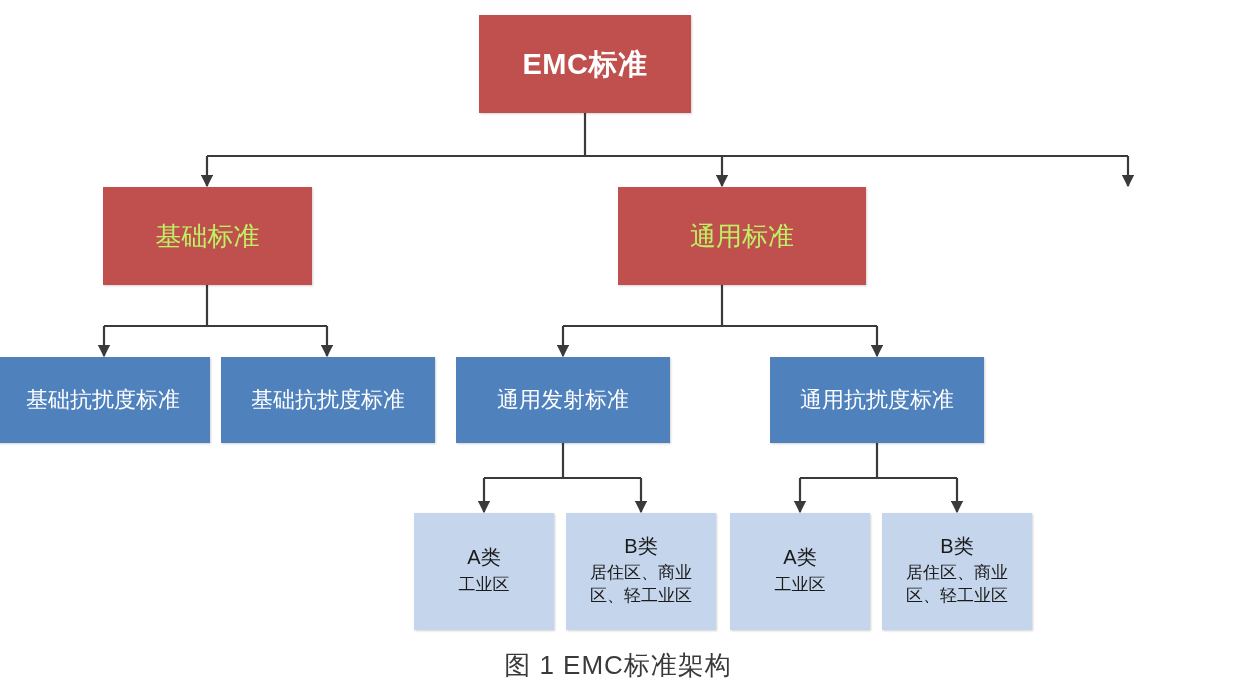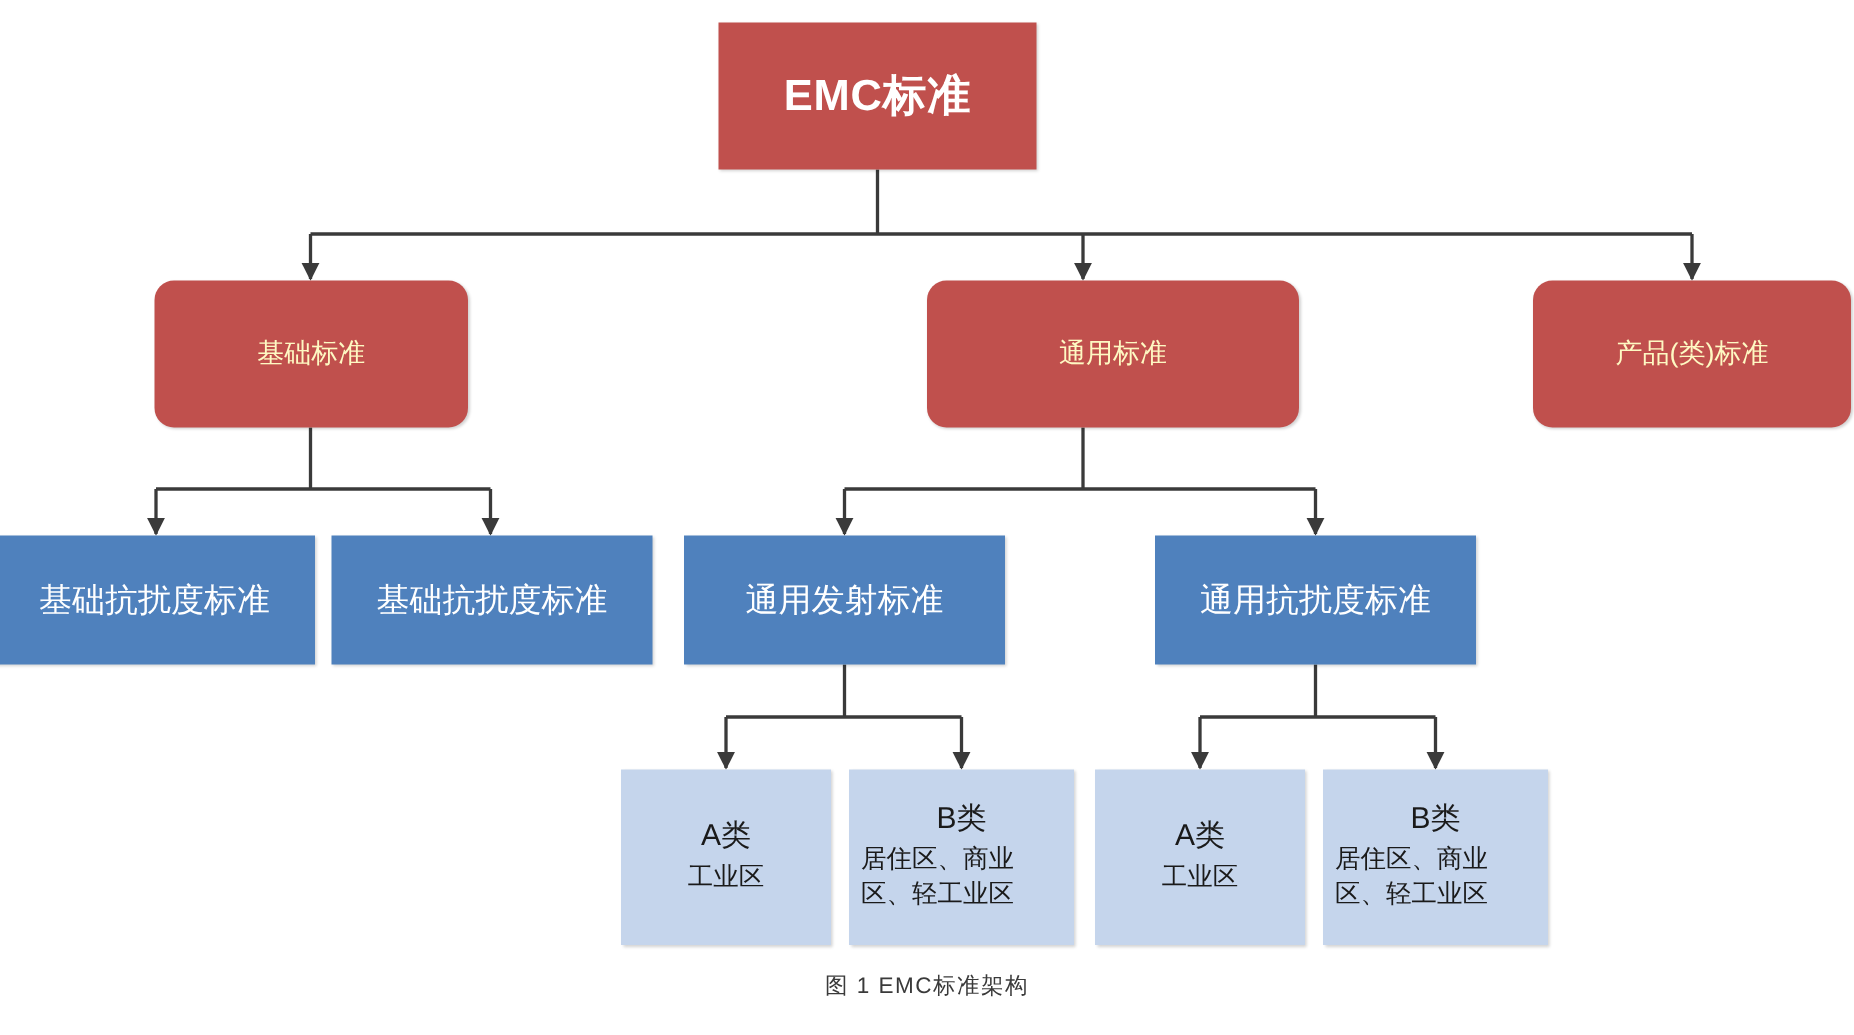--- a/index.html
+++ b/index.html
@@ -25,36 +25,36 @@
     height: 690px;
     pointer-events: none;
   }
   .node {
     position: absolute;
     box-sizing: border-box;
     display: flex;
     flex-direction: column;
     align-items: center;
     justify-content: center;
+    text-align: center;
     line-height: 1.18;
     box-shadow: 1px 1px 2px rgba(0,0,0,0.18);
   }
   .node.level-root {
     background: #C0504D;
     color: #ffffff;
     font-weight: bold;
     font-size: 29px;
     letter-spacing: 0.5px;
   }
   .node.level-cat {
     background: #C0504D;
-    color: #fef9c3;
+    color: #bef264;
     font-weight: normal;
-    font-size: 18px;
-    border-radius: 13px;
+    font-size: 26px;
   }
   .node.level-sub {
     background: #4F81BD;
     color: #ffffff;
     font-weight: normal;
     font-size: 22px;
   }
   .node.level-leaf {
     background: #C5D5EC;
     color: #1a1a1a;
@@ -69,21 +69,21 @@
   .leaf-desc {
     font-size: 17px;
     line-height: 1.35;
   }
   #figure-caption {
     position: absolute;
     left: 0;
     top: 648px;
     width: 1236px;
     text-align: center;
-    font-size: 15px;
+    font-size: 26px;
     color: #3a3a3a;
     letter-spacing: 1px;
   }
   .watermark {
     position: absolute;
     left: 905px;
     top: 596px;
     font-size: 15px;
     color: #dfe6f0;
     letter-spacing: 2px;
@@ -138,23 +138,20 @@
   </div>
 
   <div class="node level-cat" style="left:103px; top:187px; width:209px; height:98px;">
     <span>基础标准</span>
   </div>
 
   <div class="node level-cat" style="left:618px; top:187px; width:248px; height:98px;">
     <span>通用标准</span>
   </div>
 
-  <div class="node level-cat" style="left:1022px; top:187px; width:212px; height:98px;">
-    <span>产品(类)标准</span>
-  </div>
 
   <div class="node level-sub" style="left:-4px; top:357px; width:214px; height:86px;">
     <span>基础抗扰度标准</span>
   </div>
 
   <div class="node level-sub" style="left:456px; top:357px; width:214px; height:86px;">
     <span>通用发射标准</span>
   </div>
 
   <div class="node level-sub" style="left:221px; top:357px; width:214px; height:86px;">

